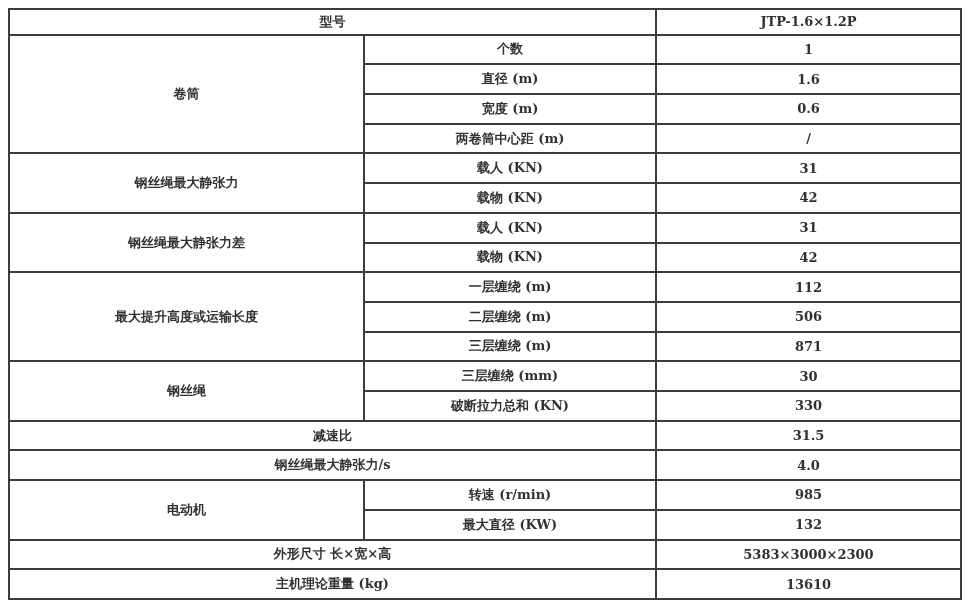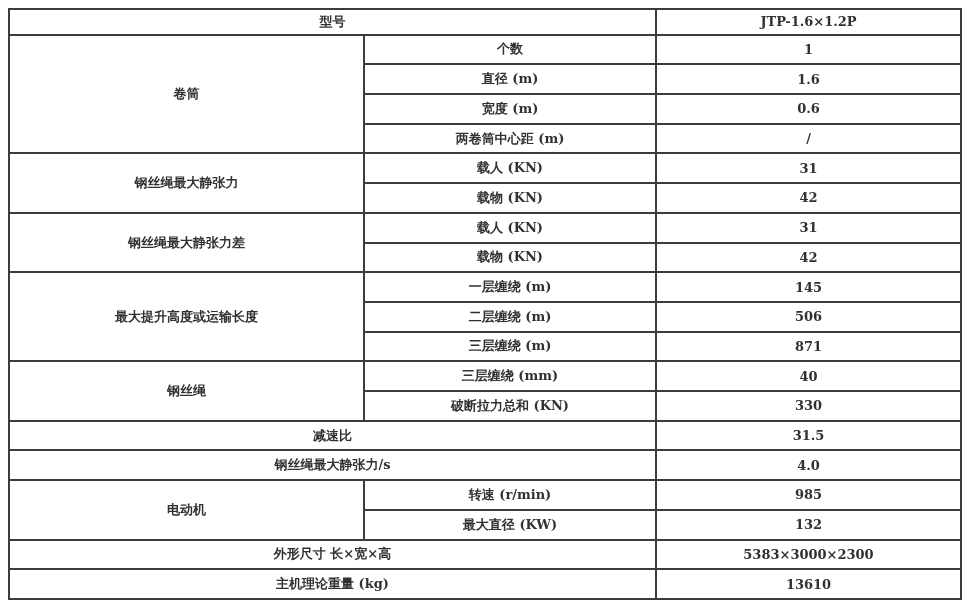--- a/index.html
+++ b/index.html
@@ -79,35 +79,35 @@
       <td>31</td>
     </tr>
     <tr class="data-row">
       <td>载物 (KN)</td>
       <td>42</td>
     </tr>
 
     <tr class="data-row">
       <td rowspan="3">最大提升高度或运输长度</td>
       <td>一层缠绕 (m)</td>
-      <td>145</td>
+      <td>112</td>
     </tr>
     <tr class="data-row">
       <td>二层缠绕 (m)</td>
       <td>506</td>
     </tr>
     <tr class="data-row">
       <td>三层缠绕 (m)</td>
       <td>871</td>
     </tr>
 
     <tr class="data-row">
       <td rowspan="2">钢丝绳</td>
       <td>三层缠绕 (mm)</td>
-      <td>40</td>
+      <td>30</td>
     </tr>
     <tr class="data-row">
       <td>破断拉力总和 (KN)</td>
       <td>330</td>
     </tr>
 
     <tr class="data-row">
       <td colspan="2">减速比</td>
       <td>31.5</td>
     </tr>

